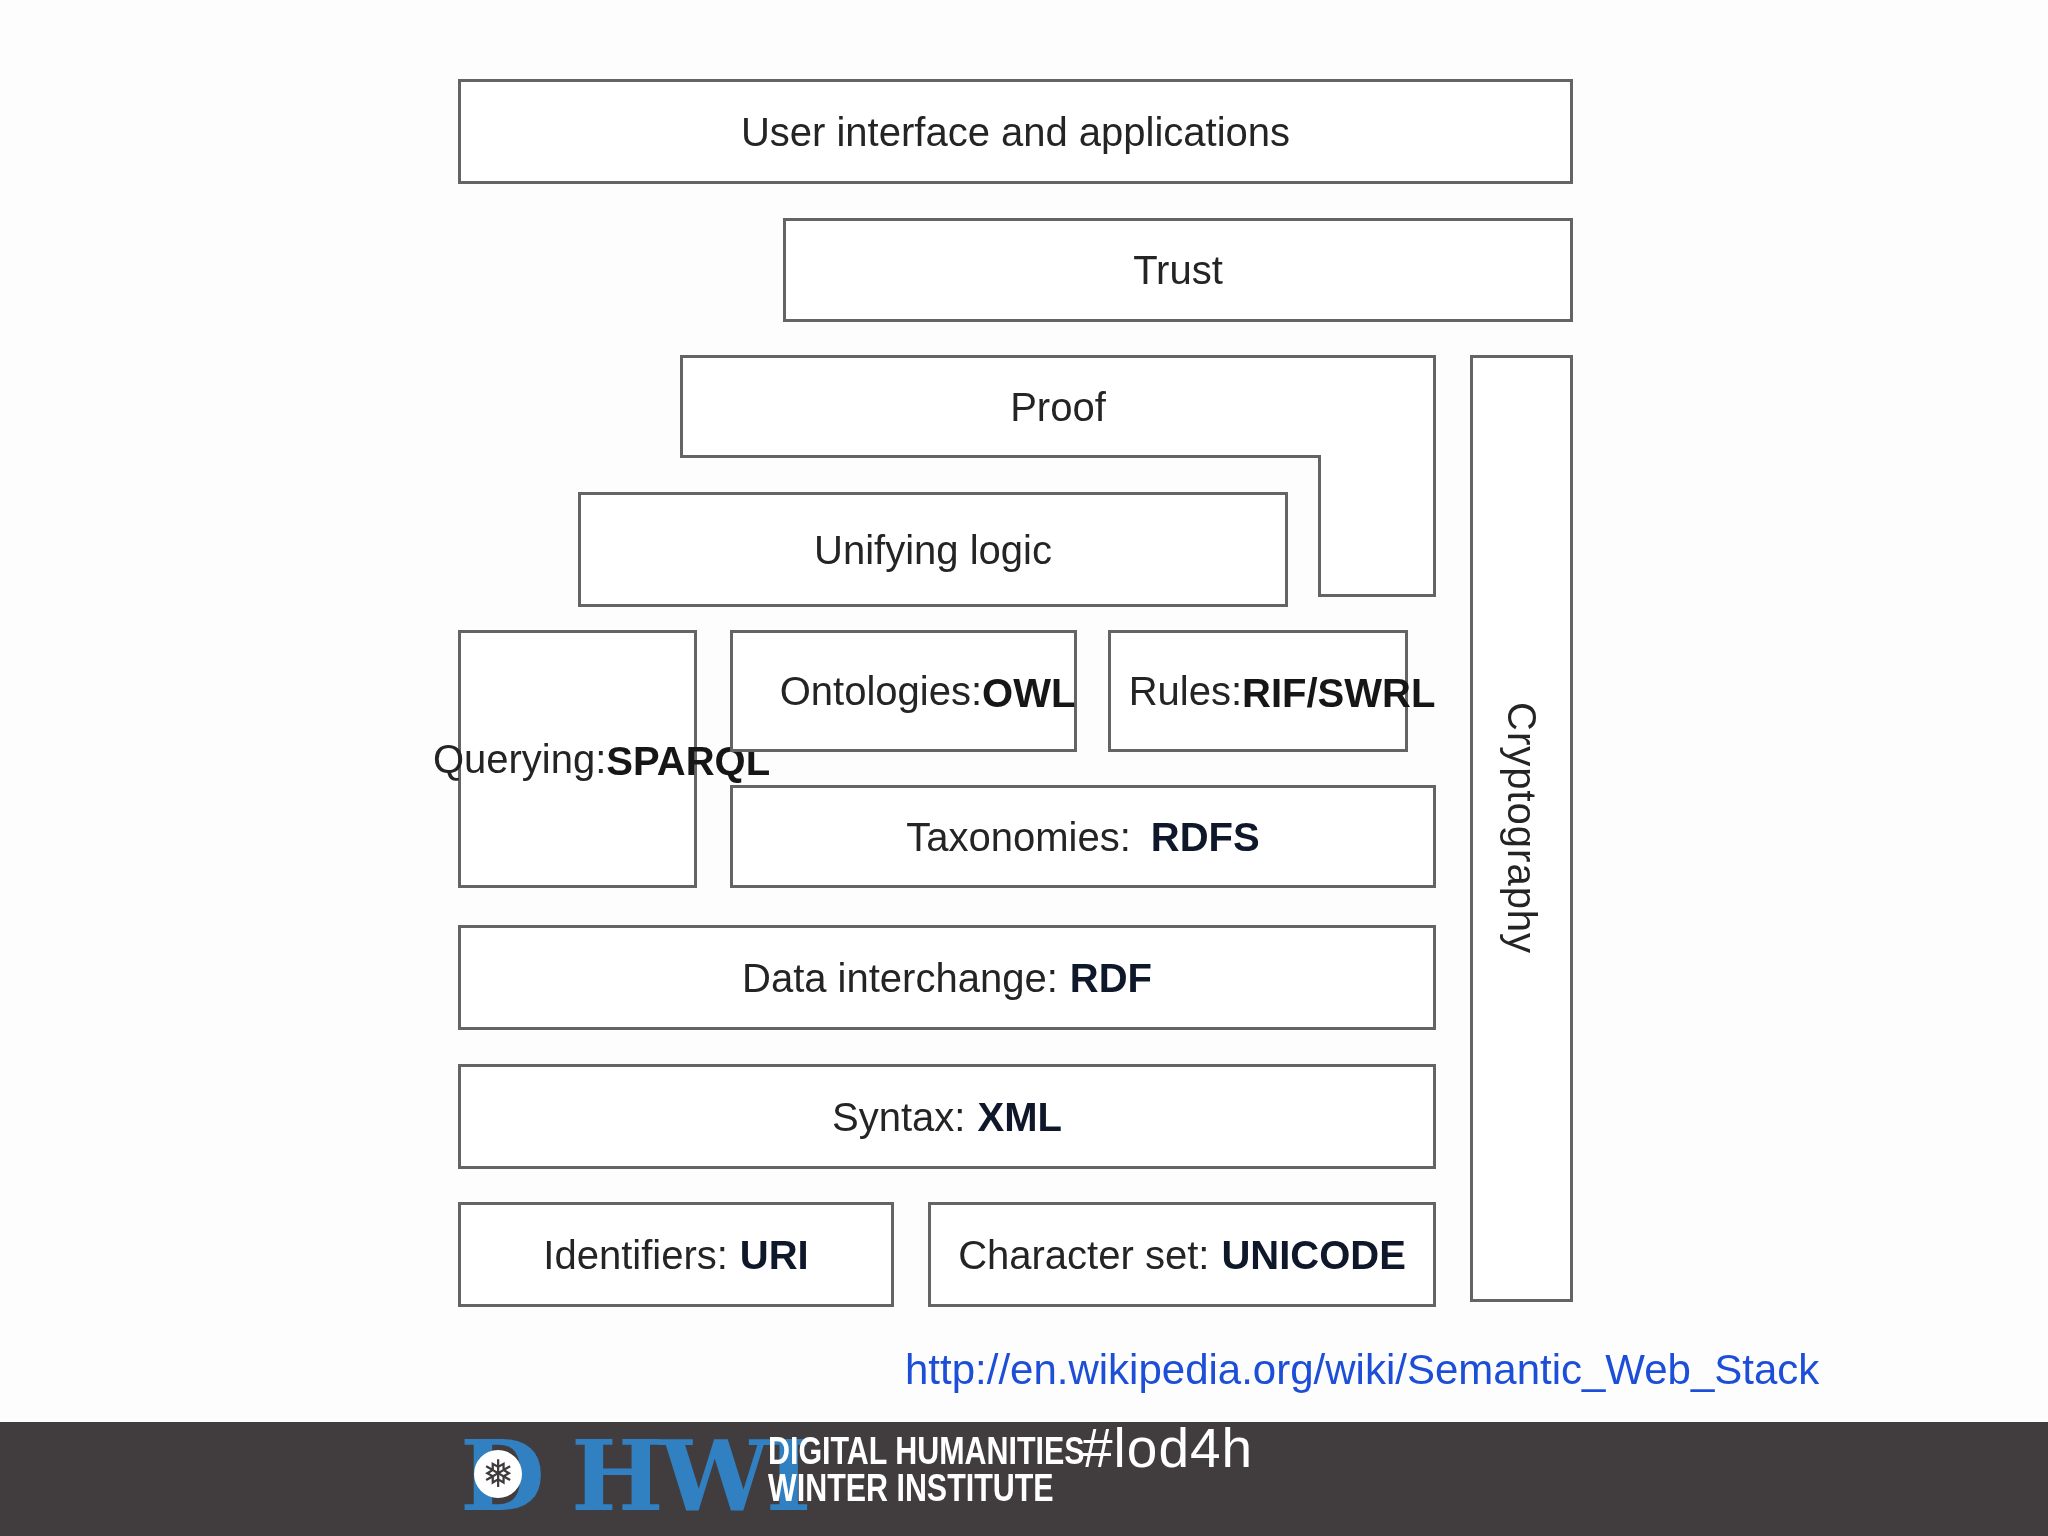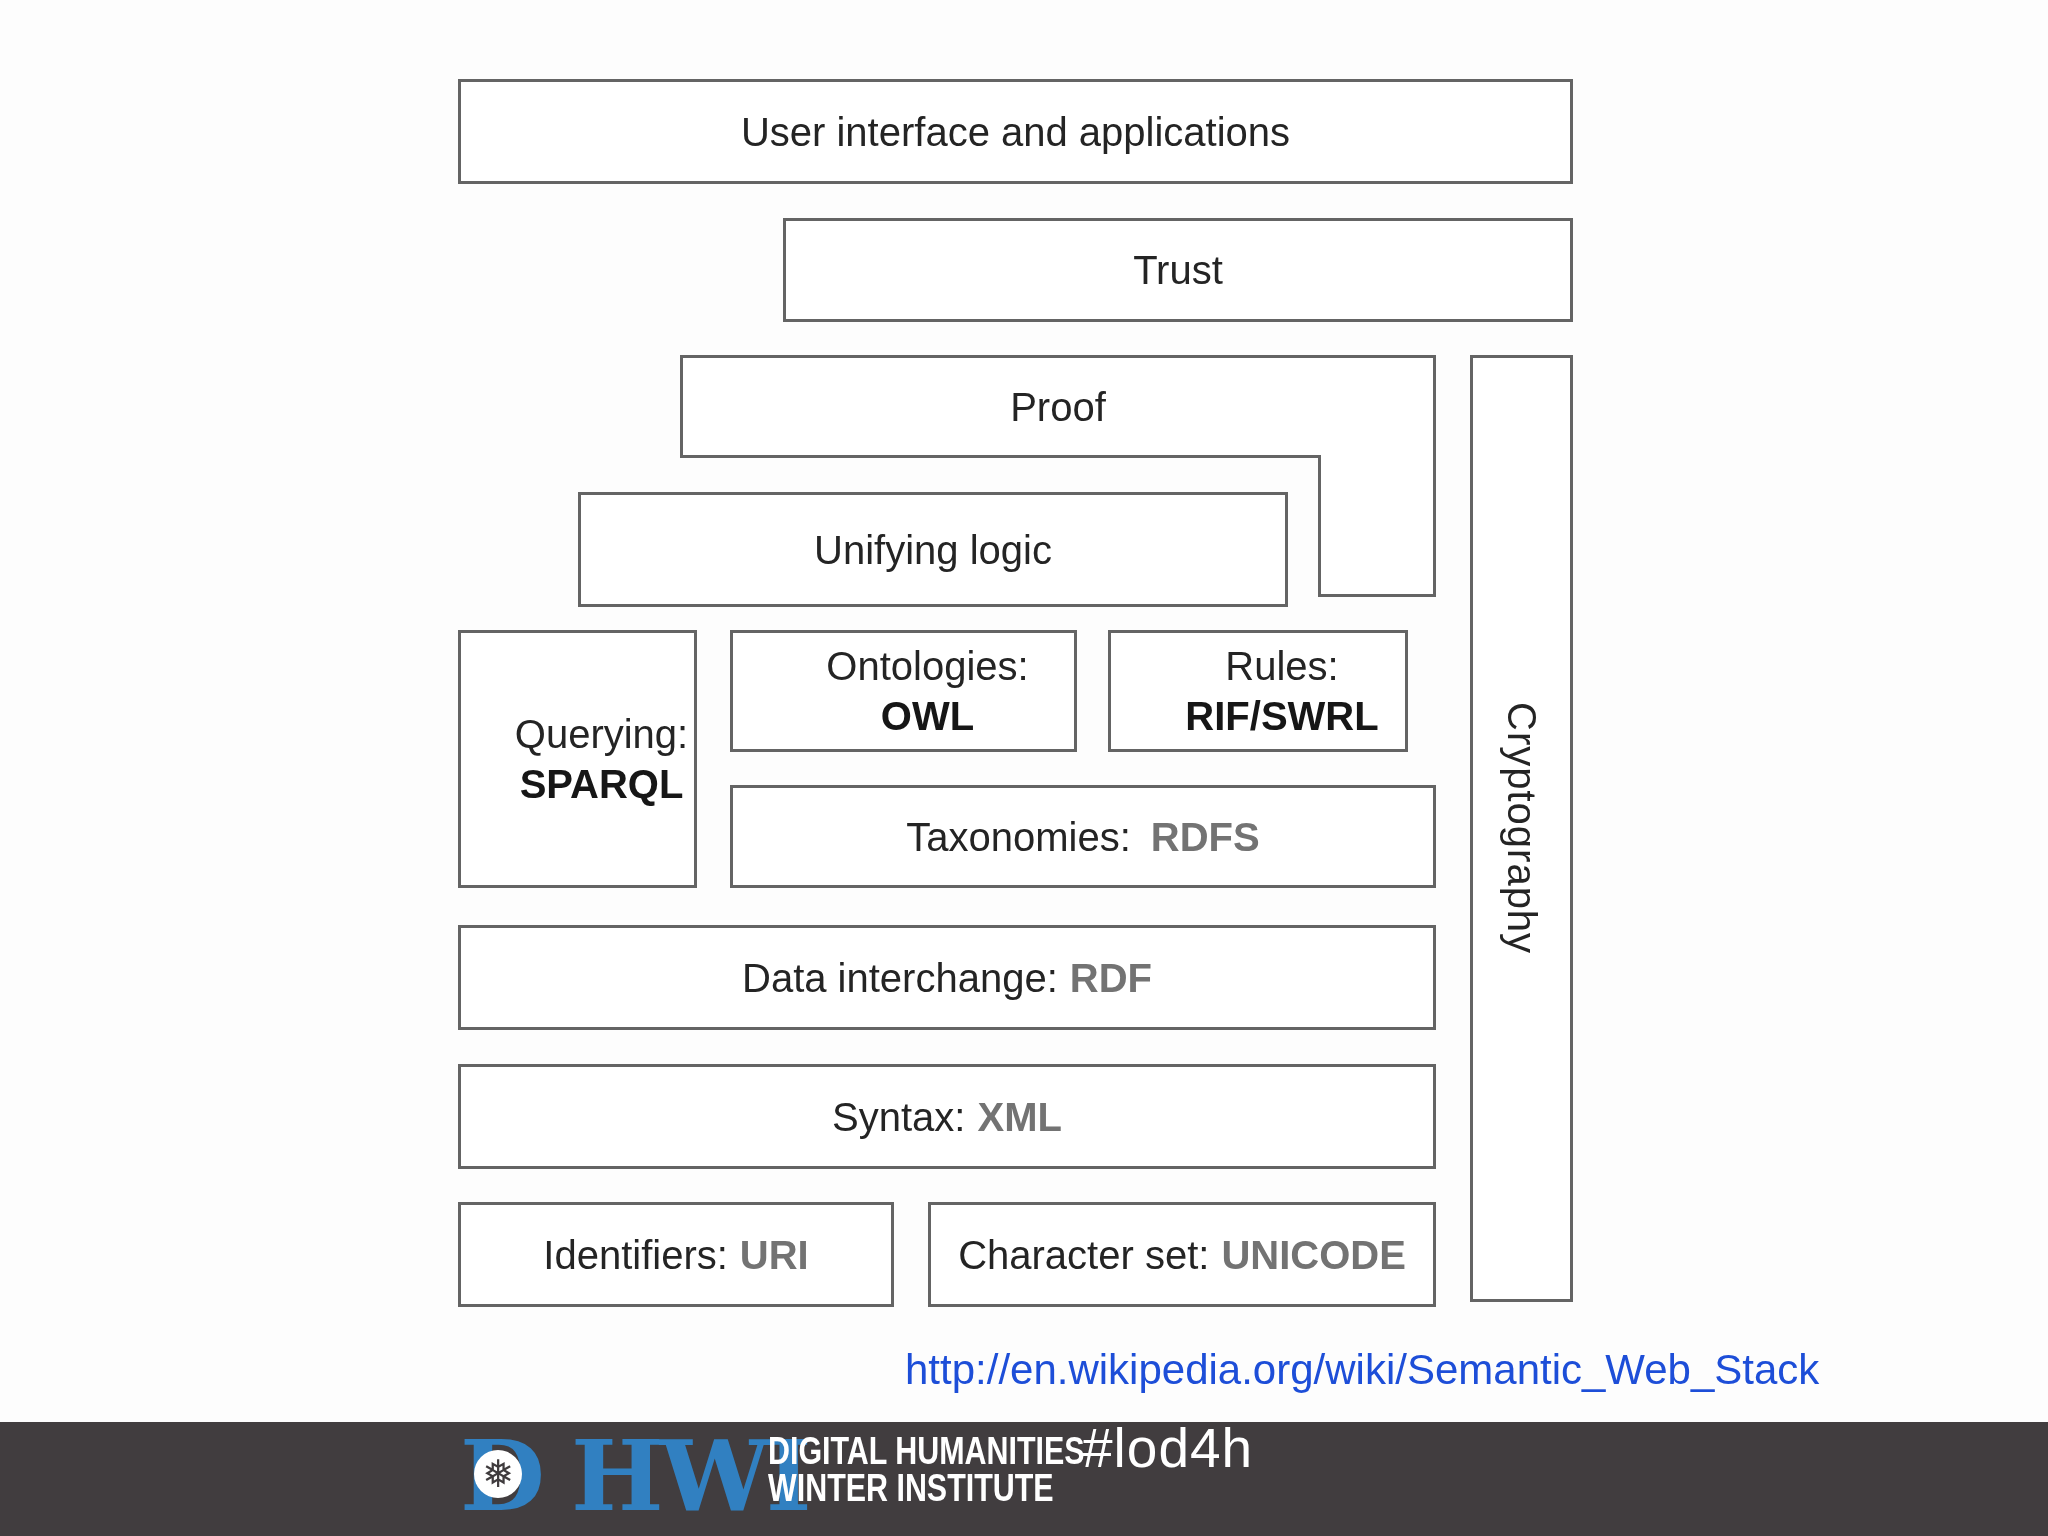--- a/index.html
+++ b/index.html
@@ -18,22 +18,22 @@
     border:3px solid #646464;
     display:flex;
     align-items:center;
     justify-content:center;
     text-align:right;
     color:#242424;
     font-size:40px;
     line-height:1.15;
   }
   .box .tech{font-weight:bold;color:#161616;}
-  .box .tech-inline{font-weight:bold;color:#737373;margin-left:.3em;}
-  .two-line{flex-direction:column;padding-left:48px;}
+  .box .tech-inline{font-weight:bold;color:#0f172a;margin-left:.3em;}
+  .two-line{flex-direction:row;padding-left:48px;}
   .two-line .tech{margin-top:4px;}
   
   .proof-arm{
     position:absolute;
     box-sizing:border-box;
     background:#ffffff;
     border:3px solid #646464;
     border-top:none;
   }
   .crypto{

